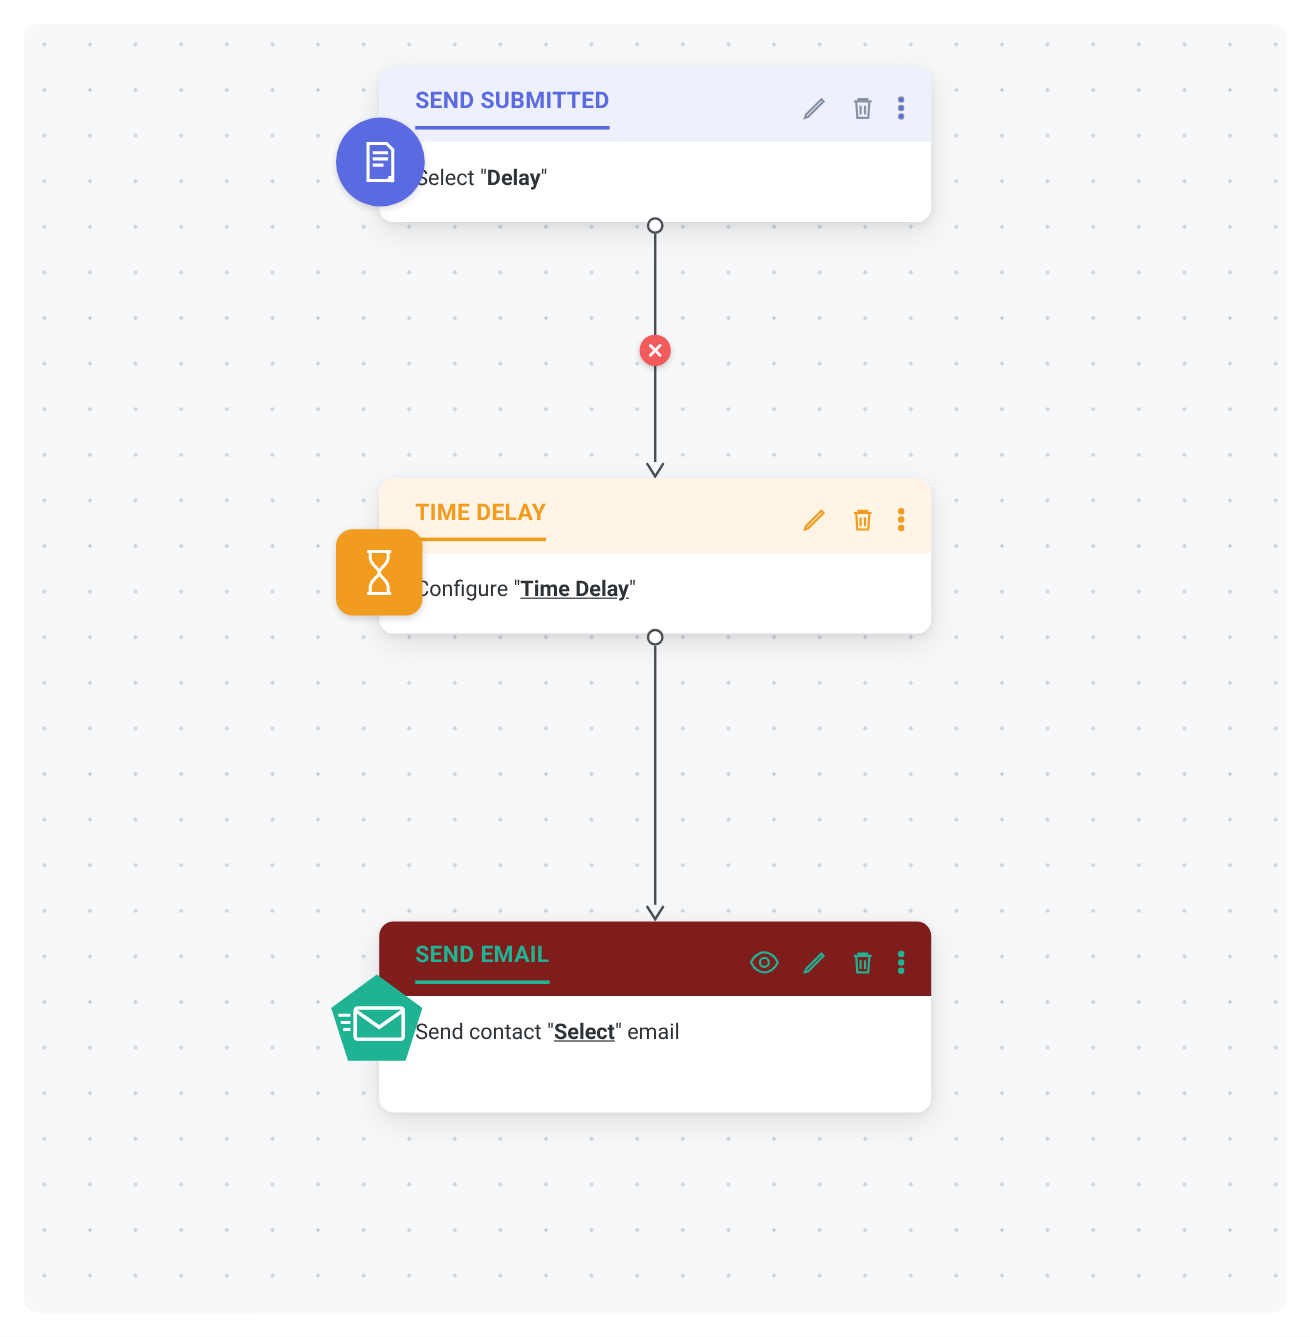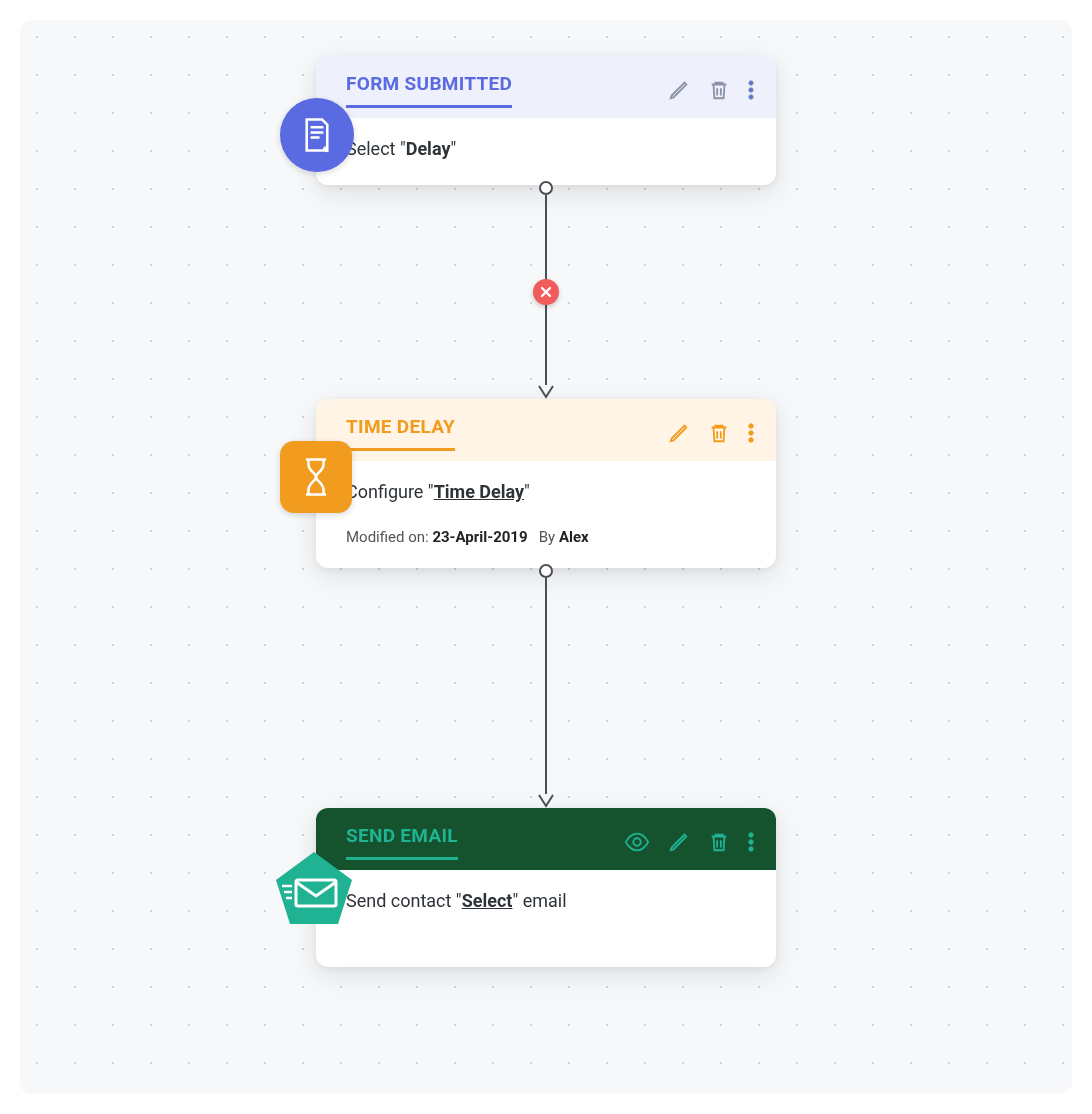--- a/index.html
+++ b/index.html
@@ -122,21 +122,21 @@
       width: 72px;
       height: 72px;
       border-radius: 14px;
       background: #F19C1F;
       display: flex;
       align-items: center;
       justify-content: center;
       box-shadow: 0 2px 6px rgba(0,0,0,0.15);
     }
     
-    .card-email .card-header { background: #14532d; }
+    .card-email .card-header { background: #7f1d1d; }
     .card-email .card-title { color: #1FB394; border-color: #1FB394; }
     .card-email .icon-btn svg { stroke: #1FB394; }
     .card-email .dots-vert circle { fill: #1FB394; }
     .badge-email {
       position: absolute;
       left: -44px;
       top: 38px;
       width: 84px;
       height: 84px;
       display: flex;
@@ -197,21 +197,21 @@
     <div class="card card-form">
       <div class="badge-form">
         <svg width="32" height="36" viewBox="0 0 24 28" fill="none">
           <path d="M4 2 H16 L20 6 V26 H4 Z" stroke="#fff" stroke-width="2" fill="none"></path>
           <path d="M7 8 H17 M7 12 H17 M7 16 H14" stroke="#fff" stroke-width="2"></path>
           <path d="M17 24 L20 27" stroke="#fff" stroke-width="1.5" fill="#fff"></path>
           <path d="M17 23 L20 26 L20 23 Z" fill="#fff"></path>
         </svg>
       </div>
       <div class="card-header">
-        <span class="card-title">FORM SUBMITTED</span>
+        <span class="card-title">SEND SUBMITTED</span>
         <div class="card-actions">
           <span class="icon-btn">
             <svg width="22" height="22" viewBox="0 0 24 24" fill="none" stroke-width="2">
               <path d="M3 21 L6 20 L20 6 L18 4 L4 18 Z"></path>
             </svg>
           </span>
           <span class="icon-btn">
             <svg width="22" height="22" viewBox="0 0 24 24" fill="none" stroke-width="2">
               <path d="M4 6 H20 M8 6 V4 H16 V6 M6 6 L7 21 H17 L18 6 M10 10 V18 M14 10 V18"></path>
             </svg>
@@ -268,23 +268,20 @@
             <svg class="dots-vert" width="6" height="22" viewBox="0 0 6 22">
               <circle cx="3" cy="4" r="2.2"></circle>
                 <circle cx="3" cy="11" r="2.2"></circle>
                 <circle cx="3" cy="18" r="2.2"></circle>
             </svg>
           </span>
         </div>
       </div>
       <div class="card-body">
         <span>Configure "</span><span class="underline-strong">Time Delay</span><span>"</span>
-      </div>
-      <div class="card-footer">
-        <span>Modified on: </span><span class="strong">23-April-2019</span><span style="white-space:pre">   By </span><span class="strong">Alex</span>
       </div>
     </div>
 
     <div class="connector">
       <div class="connector-node"></div>
       <div class="connector-line" style="height:216px"></div>
       <div class="connector-arrow">
         <svg width="16" height="14" viewBox="0 0 16 14">
             <path d="M1 1 L8 12 L15 1" fill="none" stroke="#4B4F55" stroke-width="2"></path>
           </svg>

